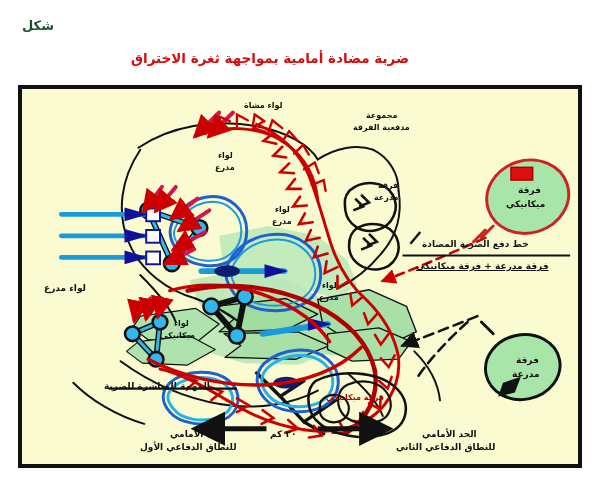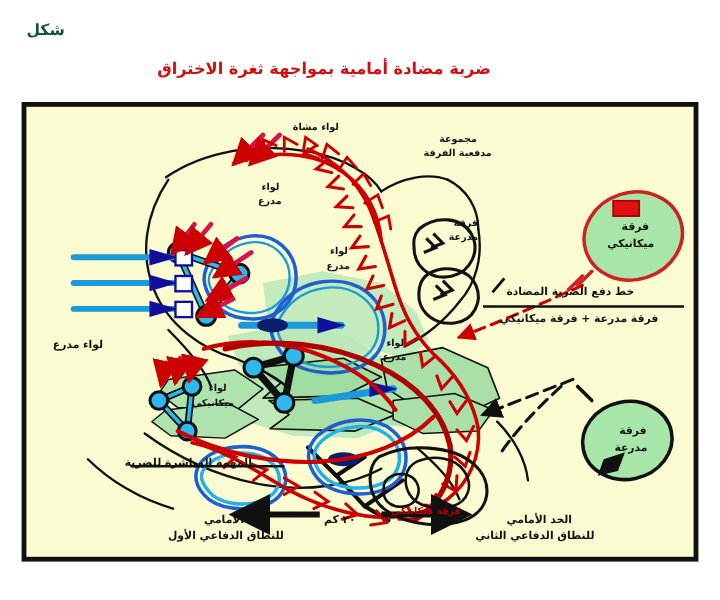--- a/index.html
+++ b/index.html
@@ -362,32 +362,32 @@
 
   <div class="lbl lbl-dark" style="left:253px; top:116px;">لواء</div>
   <div class="lbl lbl-dark" style="left:250px; top:128px;">مدرع</div>
 
   <div class="lbl lbl-dark" style="left:300px; top:192px;">لواء</div>
   <div class="lbl lbl-dark" style="left:297px; top:204px;">مدرع</div>
 
   <div class="lbl lbl-dark" style="left:152px; top:230px;">لواء</div>
   <div class="lbl lbl-dark" style="left:138px; top:242px;">ميكانيكي</div>
 
-  <div class="lbl lbl-dark" style="left:304px; top:304px; color:#b00000;margin-top:28px;">فرقة ميكانيكي</div>
+  <div class="lbl lbl-dark" style="left:304px; top:304px; color:#b00000;">فرقة ميكانيكي</div>
 
   <div class="lbl lbl-dark lbl-9" style="left:22px; top:194px;">لواء مدرع</div>
 
   <div class="lbl lbl-dark lbl-9" style="left:496px; top:96px;">فرقة</div>
   <div class="lbl lbl-dark lbl-9" style="left:484px; top:110px;">ميكانيكي</div>
 
   <div class="lbl lbl-dark lbl-9" style="left:494px; top:266px;">فرقة</div>
   <div class="lbl lbl-dark lbl-9" style="left:490px; top:280px;">مدرعة</div>
 
   <div class="lbl lbl-dark lbl-9" style="left:400px; top:150px;">خط دفع الضربة المضادة</div>
-  <div class="lbl lbl-dark lbl-9" style="left:394px; top:172px;">فرقة مدرعة + فرقة ميكانيكي</div>
+  <div class="lbl lbl-dark lbl-9" style="left:394px; top:172px;text-decoration:underline;">فرقة مدرعة + فرقة ميكانيكي</div>
 
   <div class="lbl lbl-dark lbl-9" style="left:82px; top:292px;">المهمة المباشرة للضربة</div>
 
   <div class="lbl lbl-dark lbl-9" style="left:148px; top:340px;">الحد الأمامي</div>
   <div class="lbl lbl-dark lbl-9" style="left:118px; top:353px;">للنطاق الدفاعي الأول</div>
 
   <div class="lbl lbl-dark lbl-9" style="left:400px; top:340px;">الحد الأمامي</div>
   <div class="lbl lbl-dark lbl-9" style="left:374px; top:353px;">للنطاق الدفاعي الثاني</div>
 
   <div class="lbl lbl-dark lbl-9" style="left:248px; top:340px;">٢٠ كم</div>

